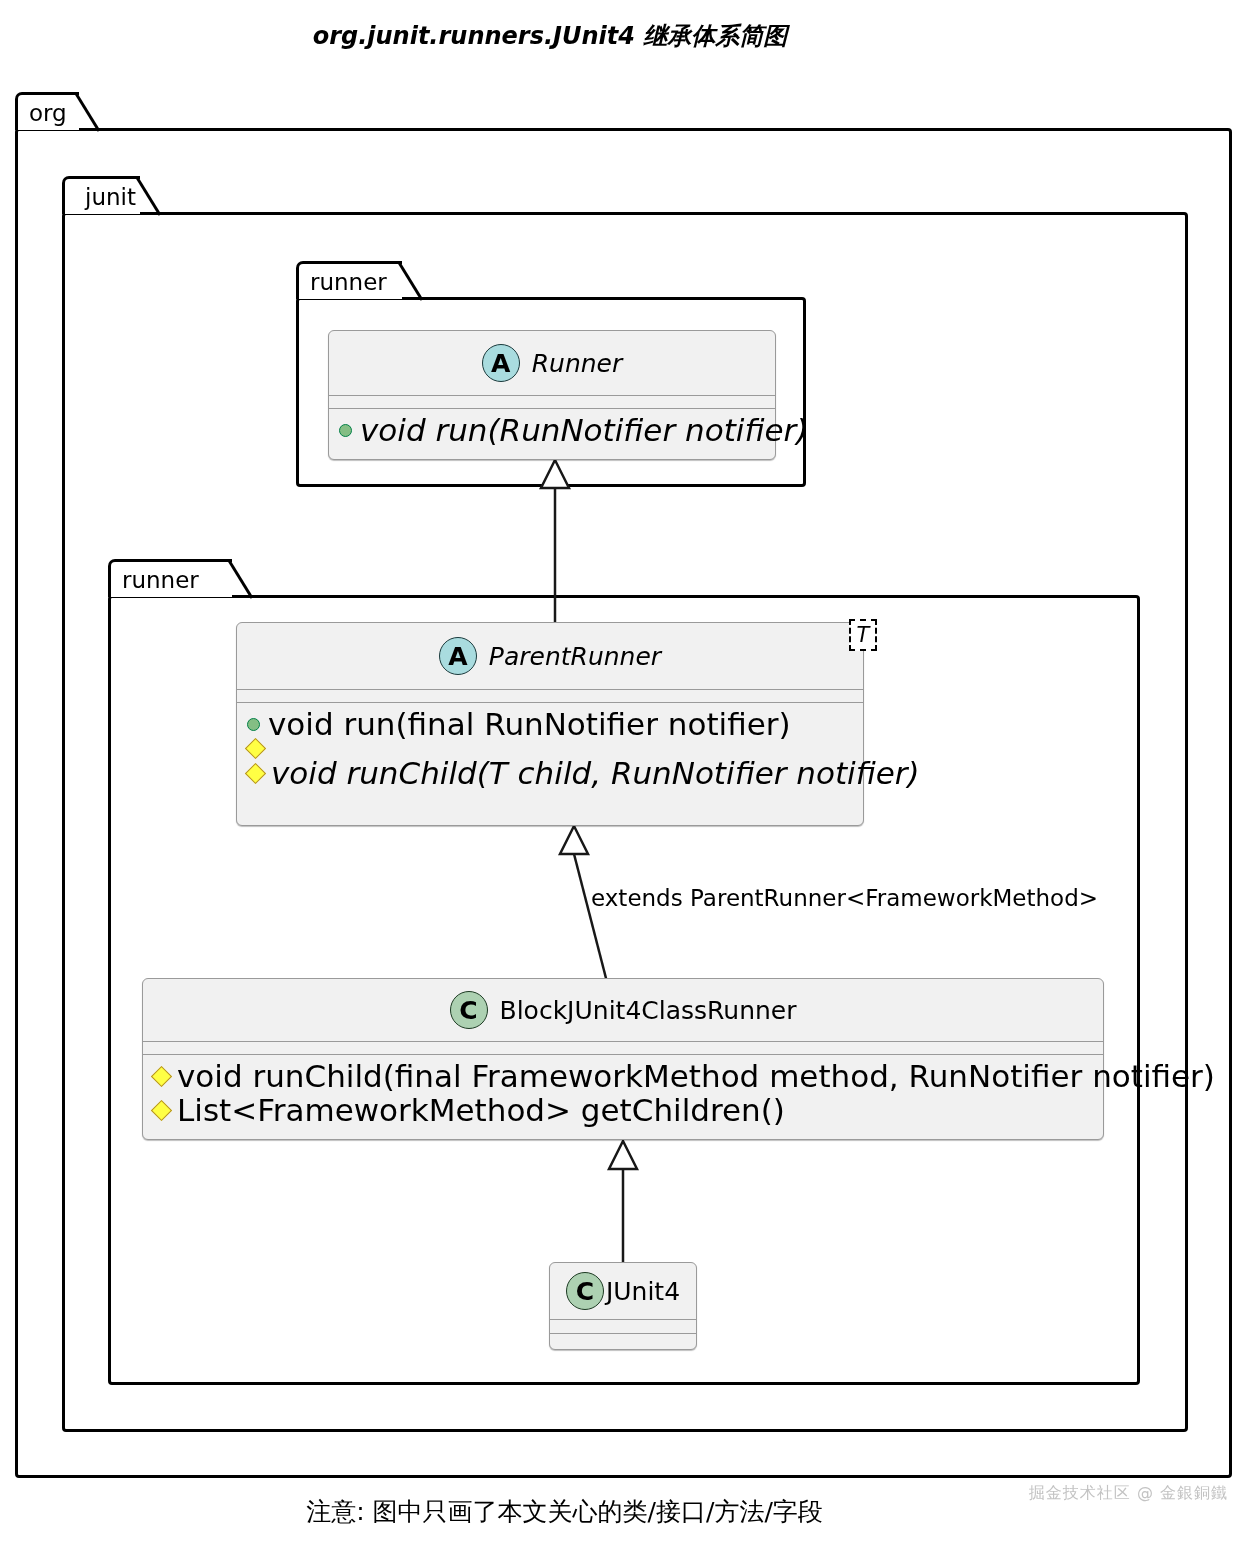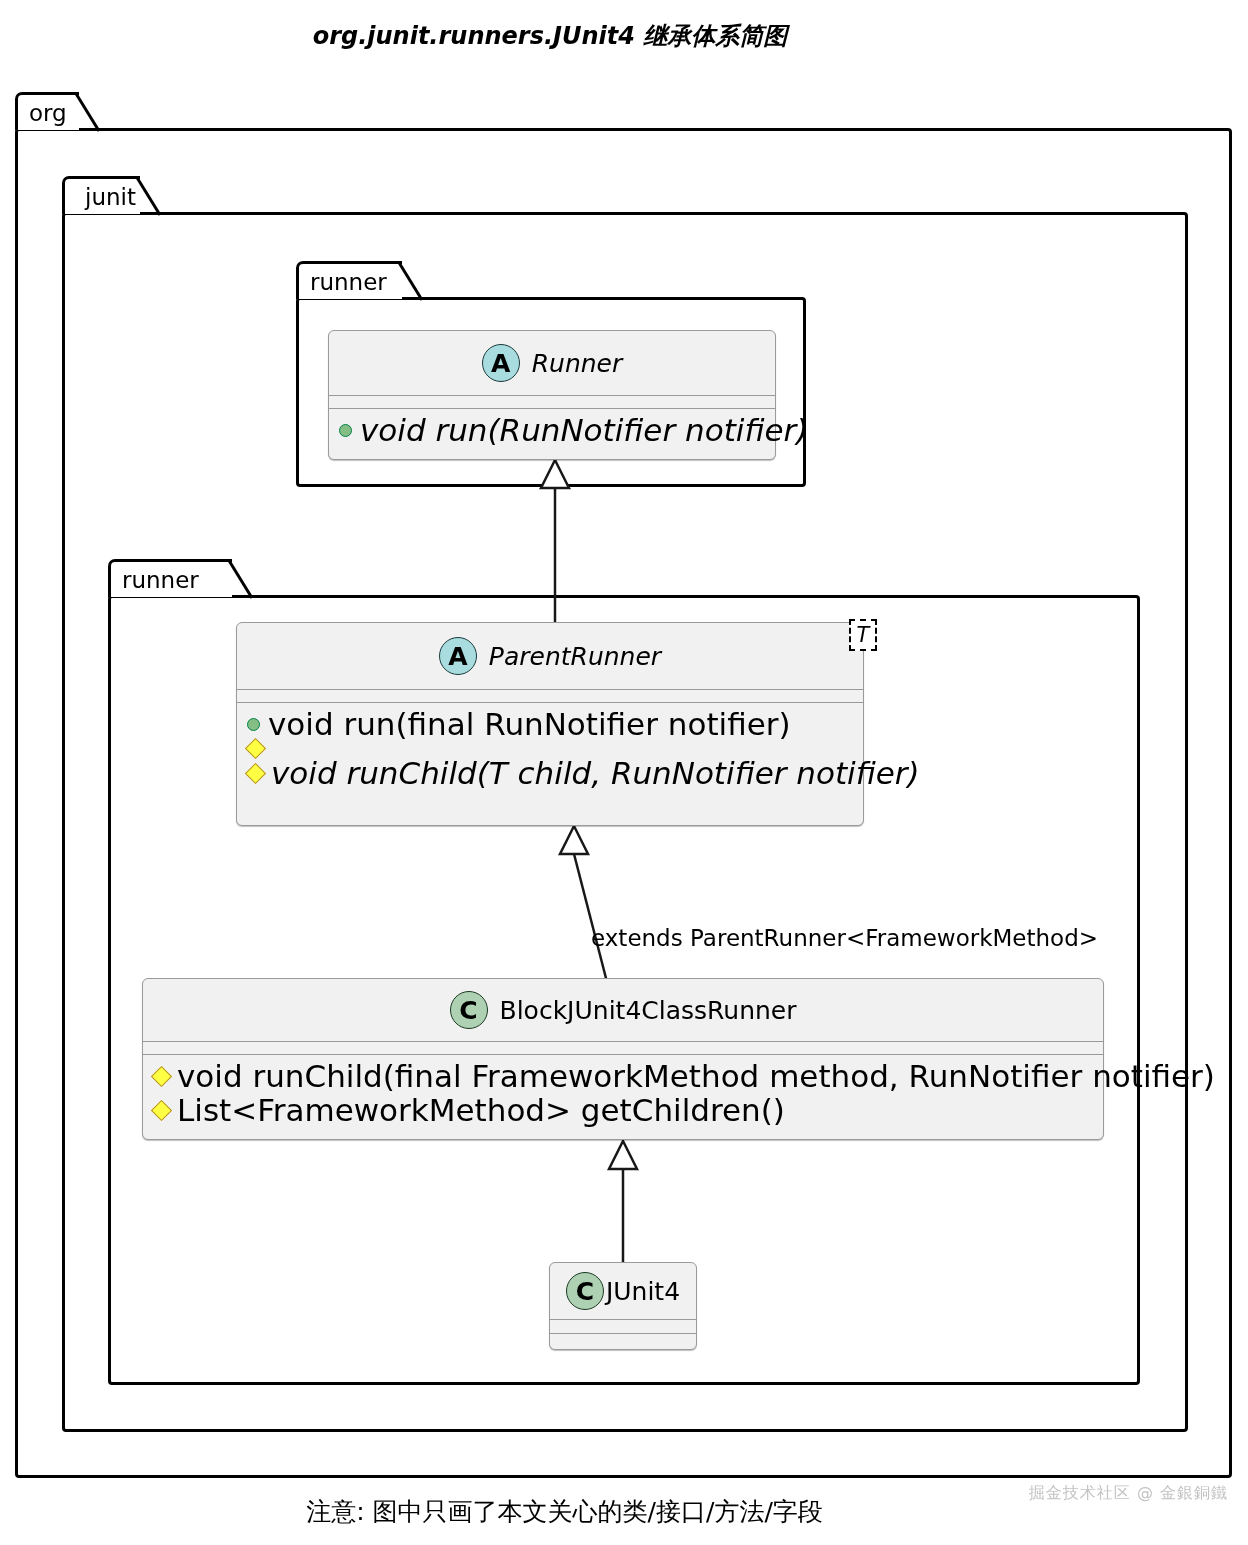--- a/index.html
+++ b/index.html
@@ -177,21 +177,20 @@
   }
   .conn svg { display: block; overflow: visible; }
 
   .edge-label {
     position: absolute;
     font-size: 23px;
     color: #000;
     white-space: nowrap;
     z-index: 6;
     background: transparent;
-    margin-top: 40px;
   }
 
   
   .note {
     position: absolute;
     left: 0;
     top: 1495px;
     width: 1129px;
     text-align: center;
     font-size: 25px;

